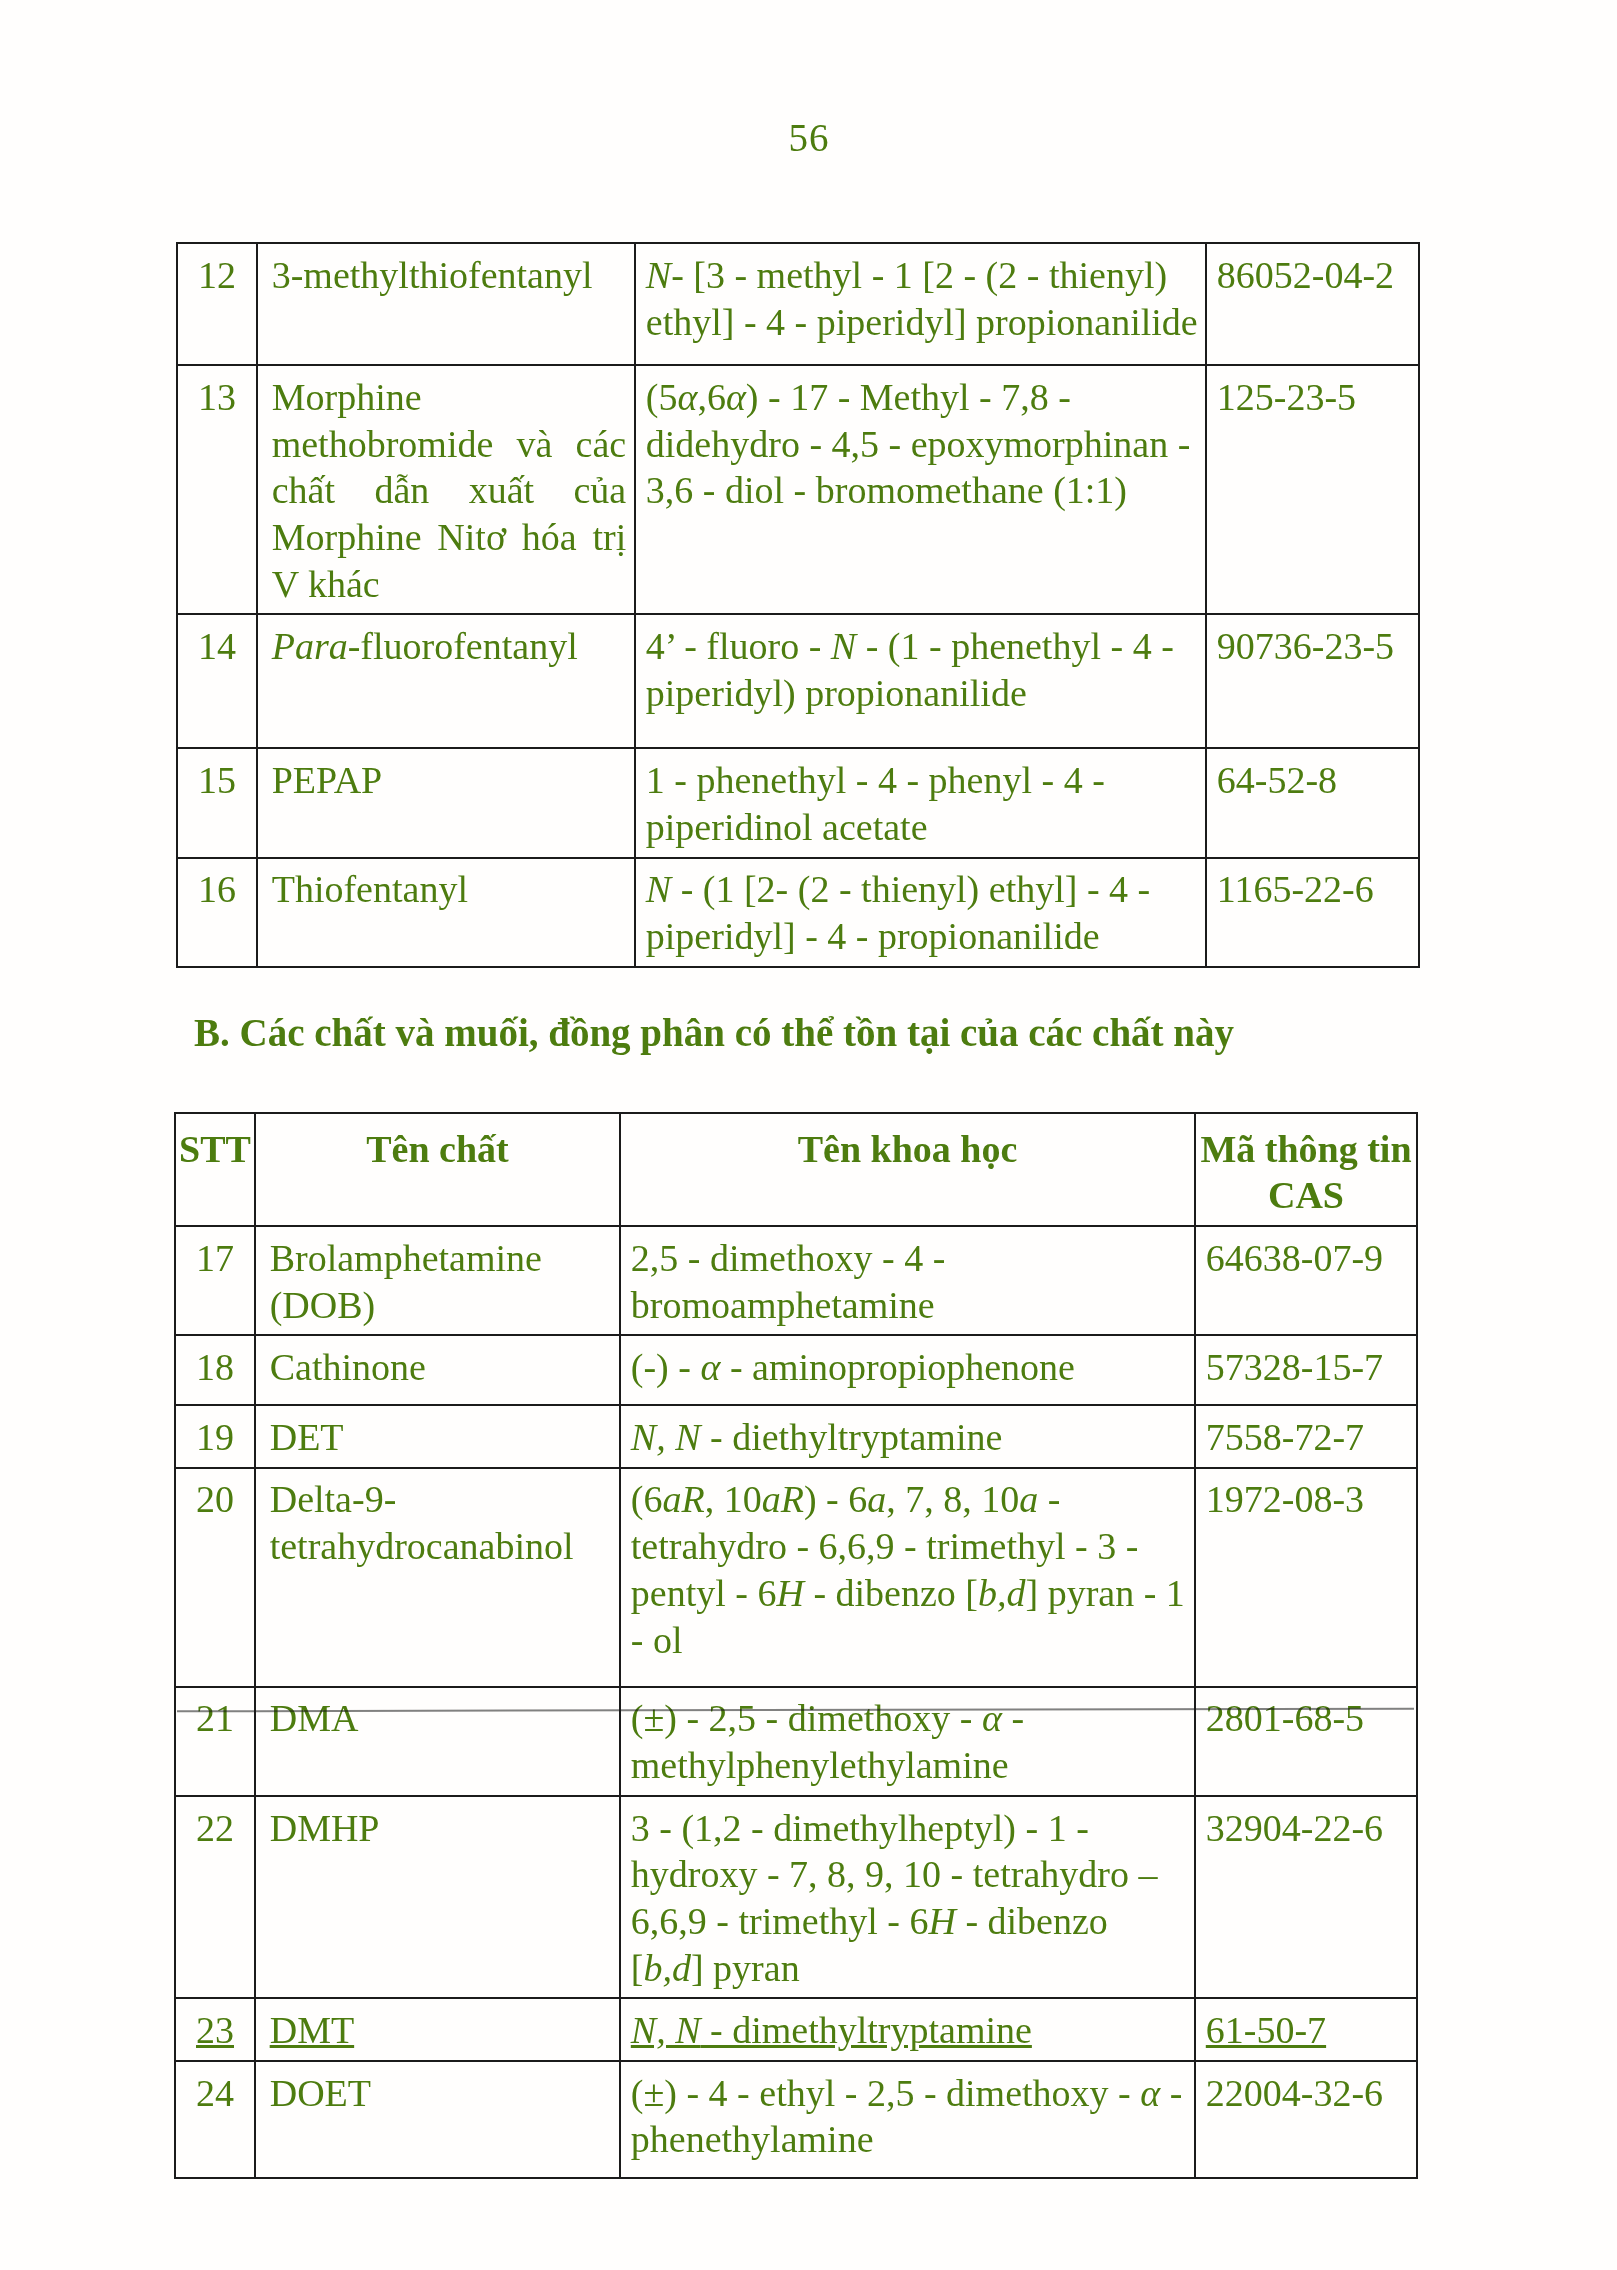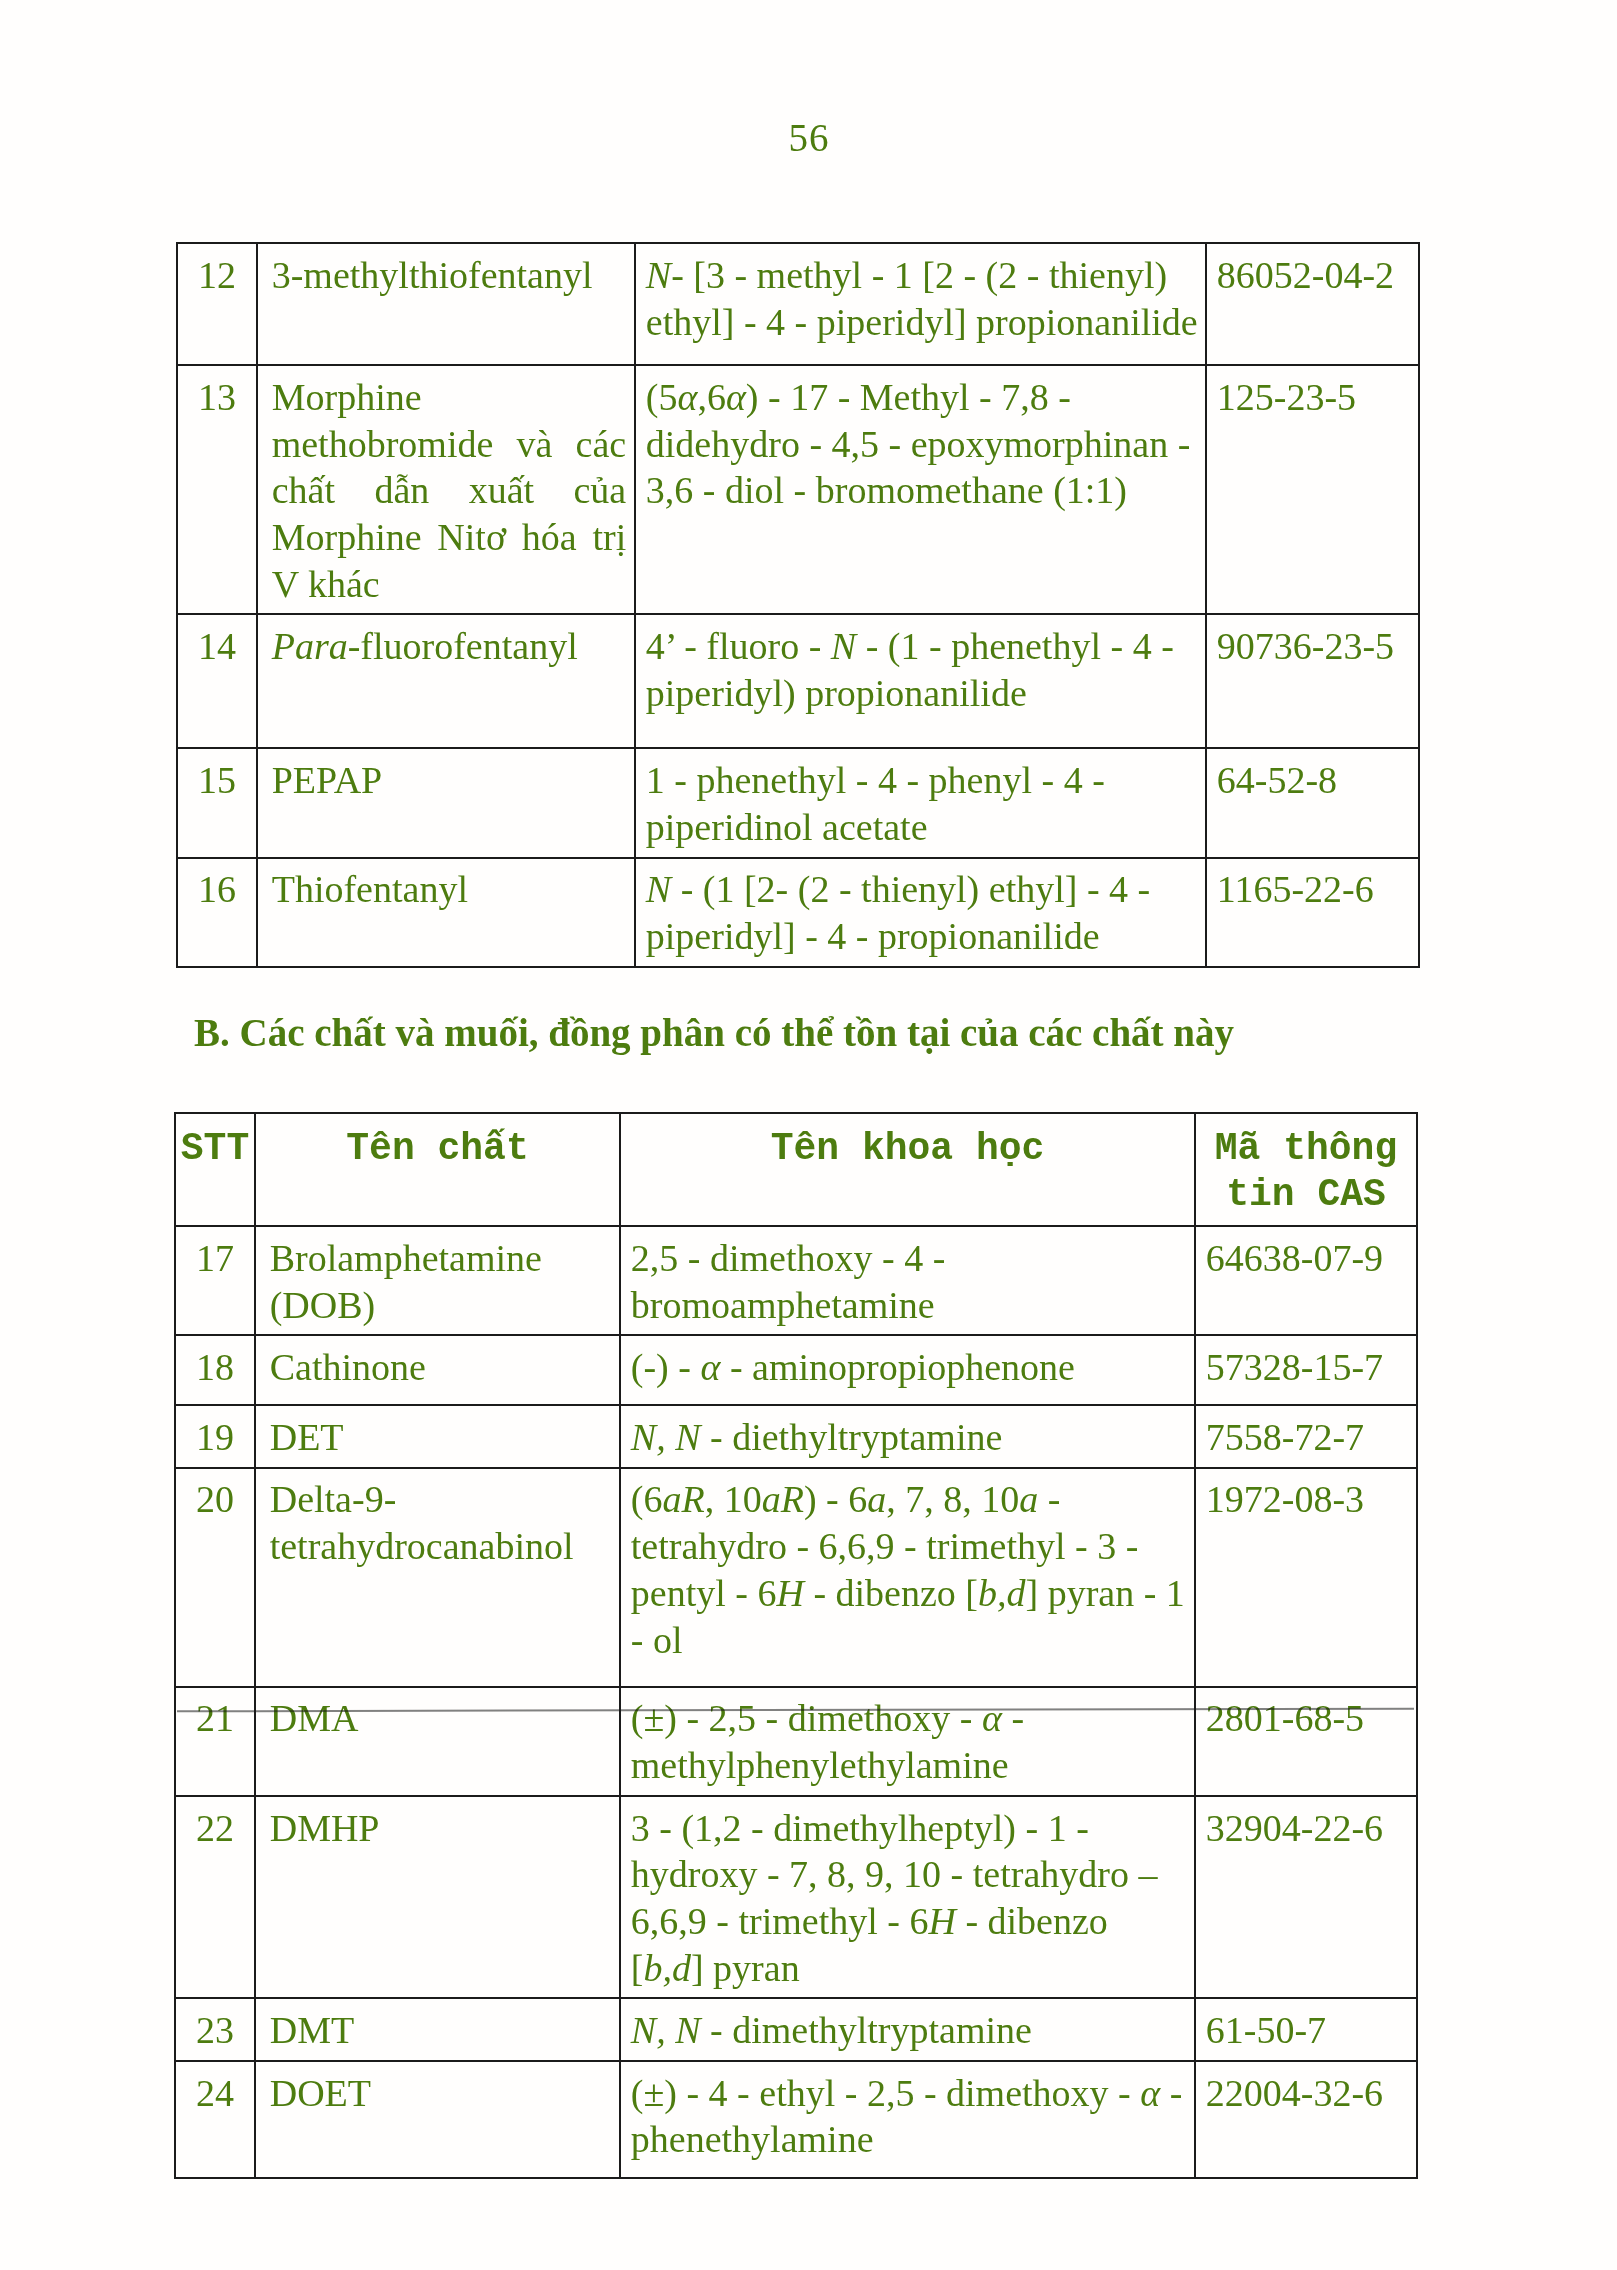--- a/index.html
+++ b/index.html
@@ -46,28 +46,28 @@
   .c-name { padding: 7.8px 7.8px 5.9px 13.7px; }
   .t1 .c-name { text-align: justify; }
   .c-sci { padding: 7.8px 5.9px 5.9px 9.8px; }
   .c-cas { padding: 7.8px 2px 5.9px 9.8px; }
   
   .t1 tr.r0 { height: 122px; }
   .t1 tr.r1 { height: 246px; }
   .t1 tr.r2 { height: 134px; }
   .t1 tr.r3 { height: 108px; }
   .t1 tr.r4 { height: 101px; font-family: Liberation Serif, serif; }
-  .t2 tr.hd { height: 107px; font-family: Liberation Mono, monospace; }
+  .t2 tr.hd { height: 107px; }
   .t2 tr.r0 { height: 105px; }
   .t2 tr.r1 { height: 70px; }
   .t2 tr.r2 { height: 62px; }
   .t2 tr.r3 { height: 219px; }
   .t2 tr.r4 { height: 107px; }
   .t2 tr.r5 { height: 185px; }
-  .t2 tr.r6 { height: 60px; }
+  .t2 tr.r6 { height: 60px; text-decoration: underline; }
   .t2 tr.r7 { height: 117px; }
   .section-heading {
     position: absolute;
     left: 174px;
     top: 1010px;
     font-size: 39px;
     font-weight: bold;
     white-space: nowrap;
     margin-left: 20px;
   }

